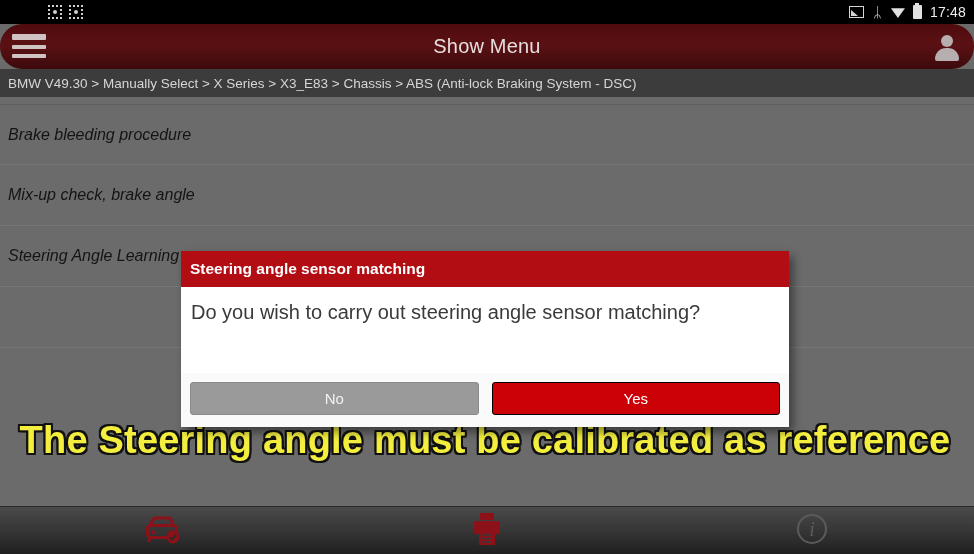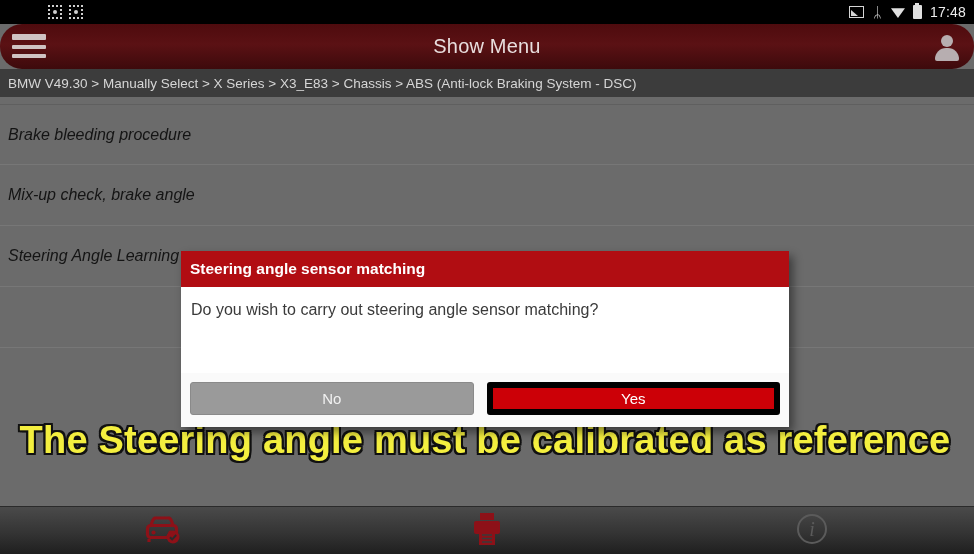--- a/index.html
+++ b/index.html
@@ -287,21 +287,21 @@
     align-items: center;
     box-sizing: border-box;
     padding-left: 9px;
   }
   .dlg-body {
     background: #ffffff;
     min-height: 86px;
     box-sizing: border-box;
     padding: 14px 0 10px 10px;
     color: #3a3a3a;
-    font-size: 16px;
+    font-size: 20px;
   }
   .dlg-actions {
     display: flex;
     gap: 13px;
     box-sizing: border-box;
     padding: 9px 9px 12px 9px;
     background: #fafafa;
   }
   .dlg-btn {
     flex: 1;
@@ -315,21 +315,21 @@
     box-sizing: border-box;
   }
   .btn-no {
     background: #9a9a9a;
     color: #f2f2f2;
     border: 1px solid #8a8a8a;
   }
   .btn-yes {
     background: #cc0007;
     color: #ffffff;
-    border: 6px solid #000000;
+    border: 1px solid #000000;
   }
 </style>
 </head>
 <body>
 
 <div id="app">
 
   <div class="statusbar">
     <div class="sb-left">
       <span class="sb-ico"><span class="ico-flag"></span></span>

